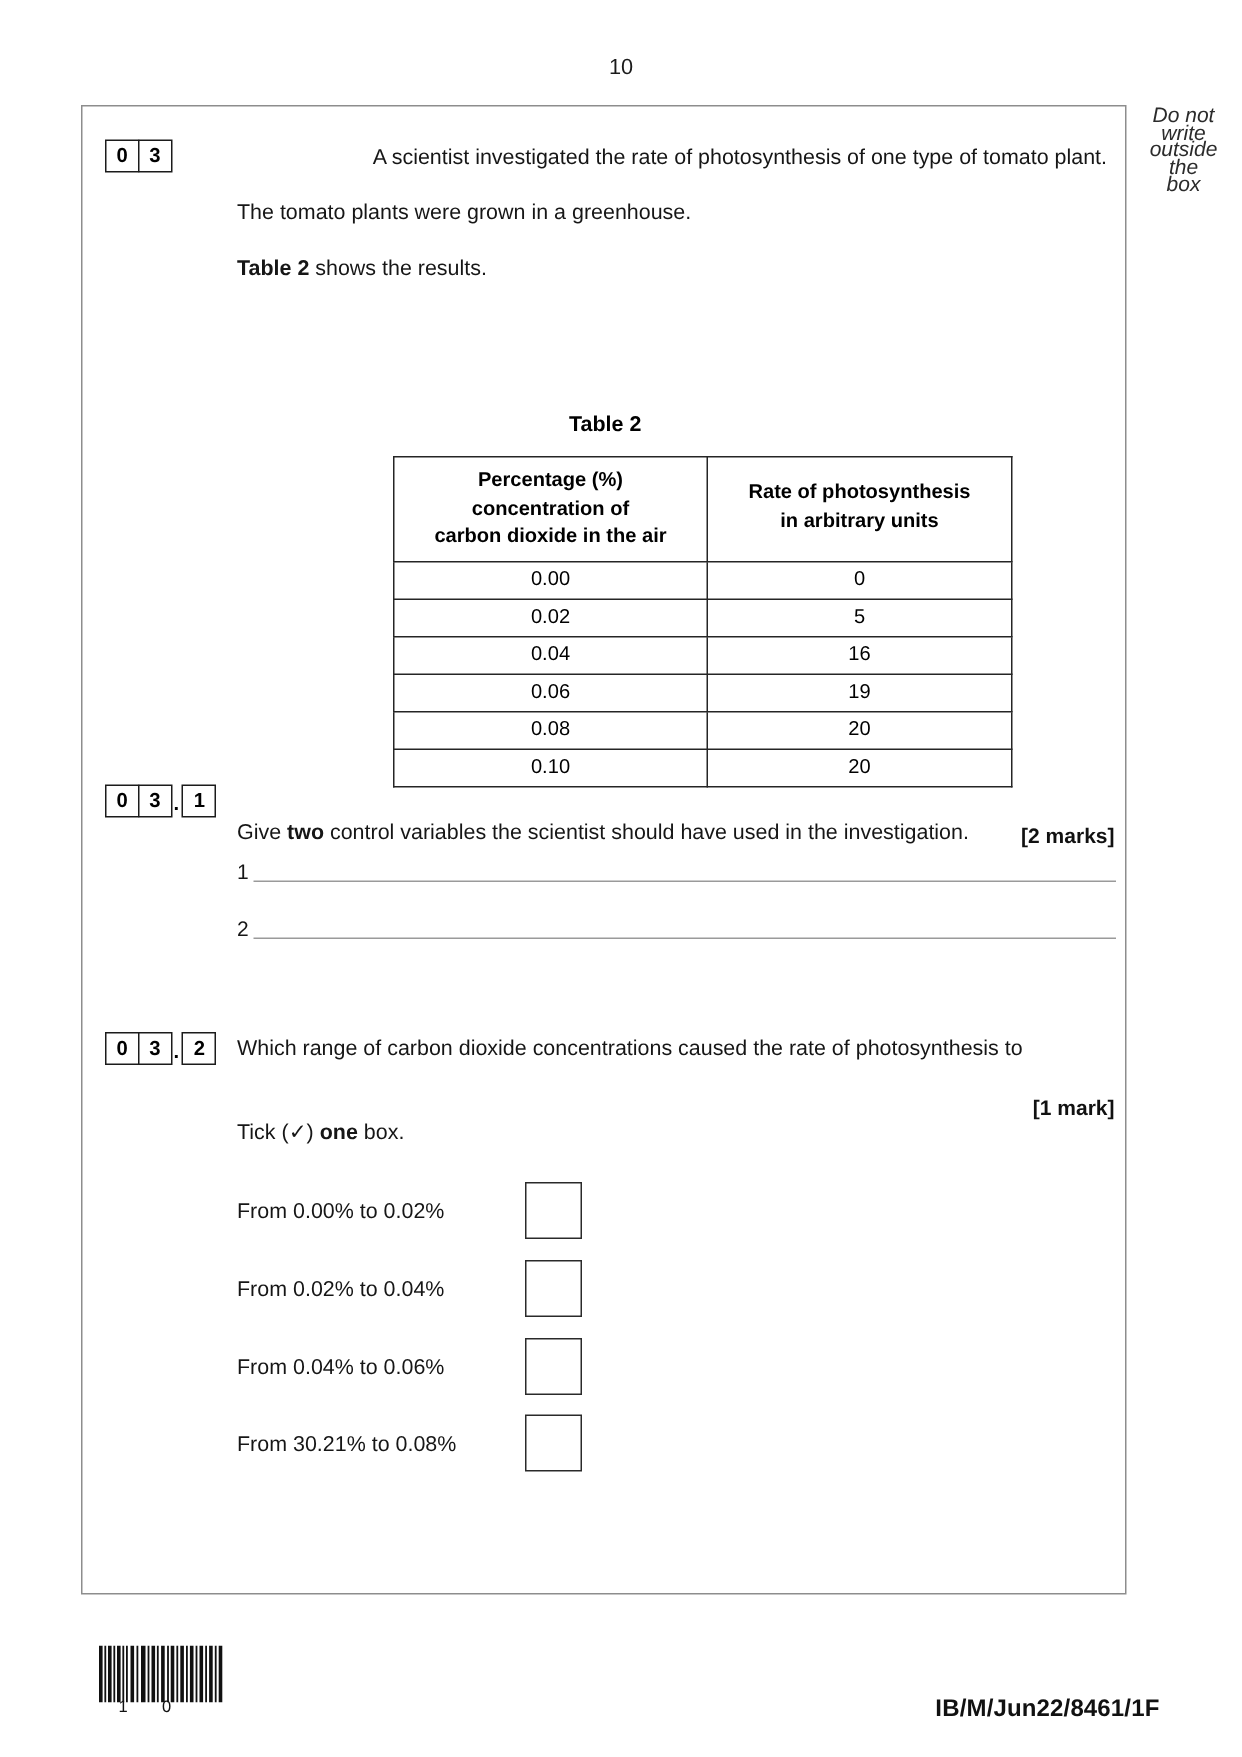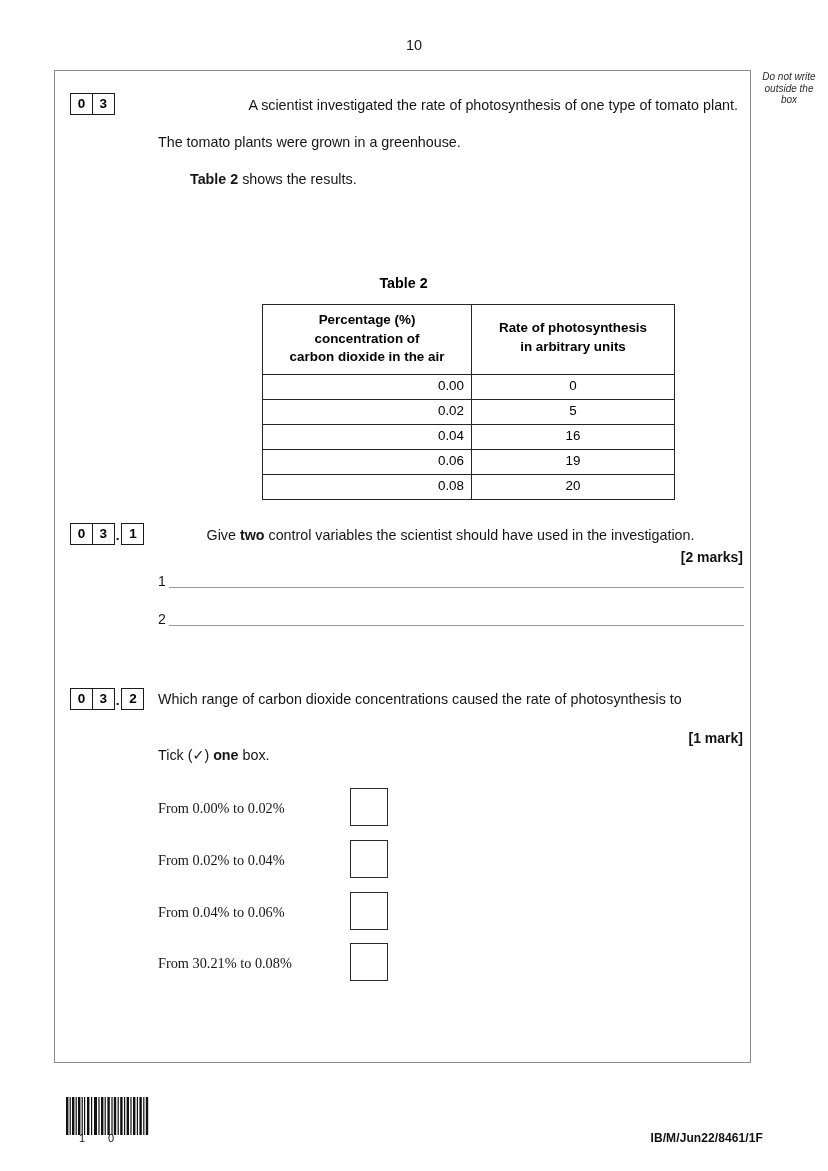--- a/index.html
+++ b/index.html
@@ -28,21 +28,21 @@
   }
 
   
   .outside-note {
     position: absolute;
     top: 71px;
     left: 755px;
     width: 68px;
     text-align: center;
     font-style: italic;
-    font-size: 10px;
+    font-size: 14px;
     line-height: 11.5px;
     color: #2b2b2b;
   }
 
   
   .content-box {
     position: absolute;
     left: 54px;
     top: 70px;
     width: 697px;
@@ -127,21 +127,21 @@
     font-weight: bold;
     vertical-align: top;
     padding: 6px 7px 7px 7px;
   }
   .data-table th.col1 { text-align: center; width: 194px; }
   .data-table th.col2 { width: 188px; padding-top: 14px; }
   .data-table td {
     height: 24px;
     padding: 0 7px;
   }
-  .data-table td.c1 { text-align: right; }
+  .data-table td.c1 { text-align: center; }
   .data-table td.c2 { text-align: center; }
 
   
   .ans-line {
     position: absolute;
     display: flex;
     align-items: flex-end;
   }
   .ans-line .num {
     font-size: 14px;
@@ -151,21 +151,20 @@
   }
   .ans-line .rule {
     border-bottom: 1.1px solid #9a9a9a;
     height: 1px;
   }
 
   
   .option-row {
     position: absolute;
     height: 40px;
-    font-family: Liberation Serif, serif;
   }
   .option-row .label {
     position: absolute;
     left: 0;
     top: 11px;
     font-size: 14.3px;
     line-height: 18px;
     white-space: nowrap;
     color: #161616;
   }
@@ -201,23 +200,23 @@
     font-size: 11px;
     letter-spacing: 1px;
     color: #111;
   }
   .barcode-digits span { position: absolute; }
   .d1 { left: 13px; }
   .d2 { left: 42px; }
 
   .doc-ref {
     position: absolute;
-    right: 65px;
+    right: 55px;
     top: 1131px;
-    font-size: 12px;
+    font-size: 16px;
     color: #111;
     font-weight: bold;
     letter-spacing: 0.1px;
     margin-left: 48px;
   }
 </style>
 </head>
 <body>
 
 <div class="page-number">10</div>
@@ -230,21 +229,21 @@
 
 <div class="content-box">
 
   <div class="qnum" style="left:15px; top:22px;">
     <div class="cell">0</div>
     <div class="cell">3</div>
   </div>
 
   <div class="txt" style="left:103px; top:24px; width:580px;text-align:right;">A scientist investigated the rate of photosynthesis of one type of tomato plant.</div>
   <div class="txt" style="left:103px; top:61px; width:580px;">The tomato plants were grown in a greenhouse.</div>
-  <div class="txt" style="left:103px; top:98px; width:580px;margin-left:32px;"><b>Table 2</b><span> shows the results.</span></div>
+  <div class="txt" style="left:103px; top:98px; width:580px;"><b>Table 2</b><span> shows the results.</span></div>
 
   <div class="table-caption">Table 2</div>
 
   <table class="data-table">
     <thead>
       <tr>
         <th class="col1">
           <div>Percentage (%)</div>
           <div>concentration of</div>
           <div>carbon dioxide in the air</div>
@@ -269,31 +268,35 @@
         <td class="c2">16</td>
       </tr>
       <tr>
         <td class="c1">0.06</td>
         <td class="c2">19</td>
       </tr>
       <tr>
         <td class="c1">0.08</td>
         <td class="c2">20</td>
       </tr>
+      <tr>
+        <td class="c1">0.10</td>
+        <td class="c2">20</td>
+      </tr>
     </tbody>
   </table>
 
   <div class="qnum" style="left:15px; top:452px;">
     <div class="cell">0</div>
     <div class="cell">3</div>
     <div class="dot">.</div>
     <div class="cell sub">1</div>
   </div>
 
-  <div class="txt" style="left:103px; top:454px; width:585px;text-align:center;"><span>Give </span><b>two</b><span> control variables the scientist should have used in the investigation.</span></div>
+  <div class="txt" style="left:103px; top:474px; width:585px;"><span>Give </span><b>two</b><span> control variables the scientist should have used in the investigation.</span></div>
 
   <div class="marks" style="left:420px; top:478px; width:268px;">[2 marks]</div>
 
   <div class="ans-line" style="left:103px; top:503px; width:588px;">
     <div class="num">1</div>
     <div class="rule" style="width:575px;"></div>
   </div>
 
   <div class="ans-line" style="left:103px; top:541px; width:588px;">
     <div class="num">2</div>

